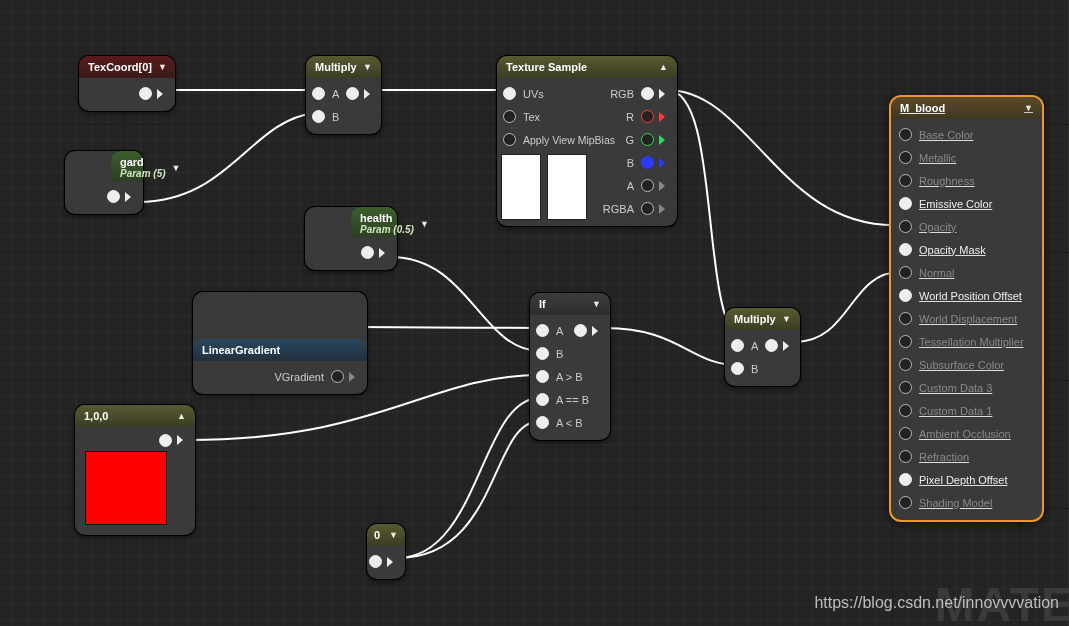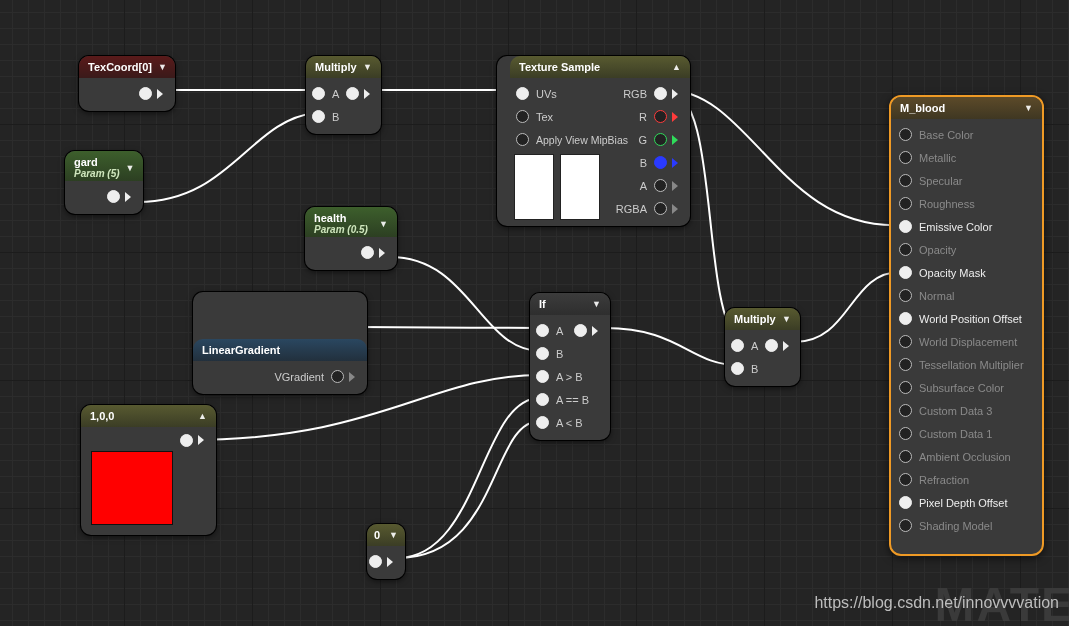--- a/index.html
+++ b/index.html
@@ -24,27 +24,27 @@
 .row .lbl{flex:1;font-size:11px;color:#ccc;white-space:nowrap;padding:0 2px;}
 .row.right .lbl{text-align:right;}
 .pin{width:11px;height:11px;border-radius:50%;border:1.5px solid #bbb;background:#222;flex:0 0 11px;}
 .pin.solid{background:#eee;border-color:#eee;}
 .tri{width:0;height:0;border-top:5px solid transparent;border-bottom:5px solid transparent;border-left:6px solid #eee;flex:0 0 6px;}
 .tri.hollow{border-left-color:#888;}
 .sub{font-size:10px;color:#cfe6bd;font-style:italic;}
 
 .t-red{background:linear-gradient(#5a1a1a,#3a1a1a);}
 .t-olive{background:linear-gradient(#585a30,#3b3d25);}
-.t-green{background:linear-gradient(#3d5f2c,#2c3f22);}
+.t-green{background:linear-gradient(#3d5f2c,#2c3f22);margin-left:46px;}
 .t-blue{background:linear-gradient(#2a4760,#22303d);margin-top:47px;}
 .t-dark{background:linear-gradient(#3c3c3c,#2e2e2e);}
 
-.result{position:absolute;left:889px;top:95px;width:151px;border:2px solid #ef9a25;border-radius:12px;background:#3a3a3a;box-shadow:0 2px 8px rgba(0,0,0,.6);}
+.result{position:absolute;left:889px;top:95px;width:151px;border:2px solid #ef9a25;border-radius:12px;background:#3a3a3a;box-shadow:0 2px 8px rgba(0,0,0,.6);text-decoration:underline;}
 .result .title{background:linear-gradient(#5c4a29,#3f3722);border-radius:10px 10px 0 0;}
-.result .body{padding:4px 4px 17px 4px;}
+.result .body{padding:4px 4px 6px 4px;}
 .result .row{height:23px;padding:0 4px;}
 .result .lbl{color:#8a8a8a;}
 .result .row.active .lbl{color:#eee;}
 .watermark{position:absolute;right:10px;bottom:14px;color:#bdbdbd;font-size:16px;}
 .big-mat{position:absolute;right:-6px;bottom:-6px;font-size:48px;font-weight:bold;color:#3a3a3a;letter-spacing:2px;}
 .swatch{background:#fff;border:1px solid #222;}
 </style>
 </head>
 <body>
 
@@ -135,21 +135,21 @@
       </div>
   <div class="body">
     <div class="row right">
           <span class="lbl" style="text-align:right">VGradient</span>
           <span class="pin"></span>
           <span class="tri hollow"></span>
         </div>
   </div>
 </div>
 
-<div class="node" style="left:81px;top:405px;width:135px;">
+<div class="node" style="left:75px;top:405px;width:120px;">
   <div class="title t-olive">
         <span class="grow">1,0,0</span>
         <span class="chev">▲</span>
       </div>
   <div class="body">
     <div class="row right" style="height:18px;">
           <span class="pin solid"></span>
           <span class="tri"></span>
         </div>
     <div style="width:80px;height:72px;background:#ff0000;margin:2px 4px 4px 4px;border:1px solid #111"></div>
@@ -162,21 +162,21 @@
         <span class="chev">▼</span>
       </div>
   <div class="body">
         <div class="row right">
           <span class="pin solid"></span>
           <span class="tri"></span>
         </div>
       </div>
 </div>
 
-<div class="node" style="left:497px;top:56px;width:180px;padding-left:13px;">
+<div class="node" style="left:497px;top:56px;width:180px;">
   <div class="title t-olive">
         <span class="grow">Texture Sample</span>
         <span class="chev">▲</span>
       </div>
   <div class="body" style="position:relative;">
     <div class="row">
           <span class="pin solid"></span>
           <span class="lbl">UVs</span>
           <span class="lbl" style="text-align:right">RGB</span>
           <span class="pin solid"></span>
@@ -277,24 +277,20 @@
         <div class="row">
           <span class="pin"></span>
           <span class="lbl">Base Color</span>
         </div>
         <div class="row">
           <span class="pin"></span>
           <span class="lbl">Metallic</span>
         </div>
         <div class="row">
           <span class="pin"></span>
-          <span class="lbl">Specular</span>
-        </div>
-        <div class="row">
-          <span class="pin"></span>
           <span class="lbl">Roughness</span>
         </div>
         <div class="row active">
           <span class="pin solid"></span>
           <span class="lbl">Emissive Color</span>
         </div>
         <div class="row">
           <span class="pin"></span>
           <span class="lbl">Opacity</span>
         </div>

